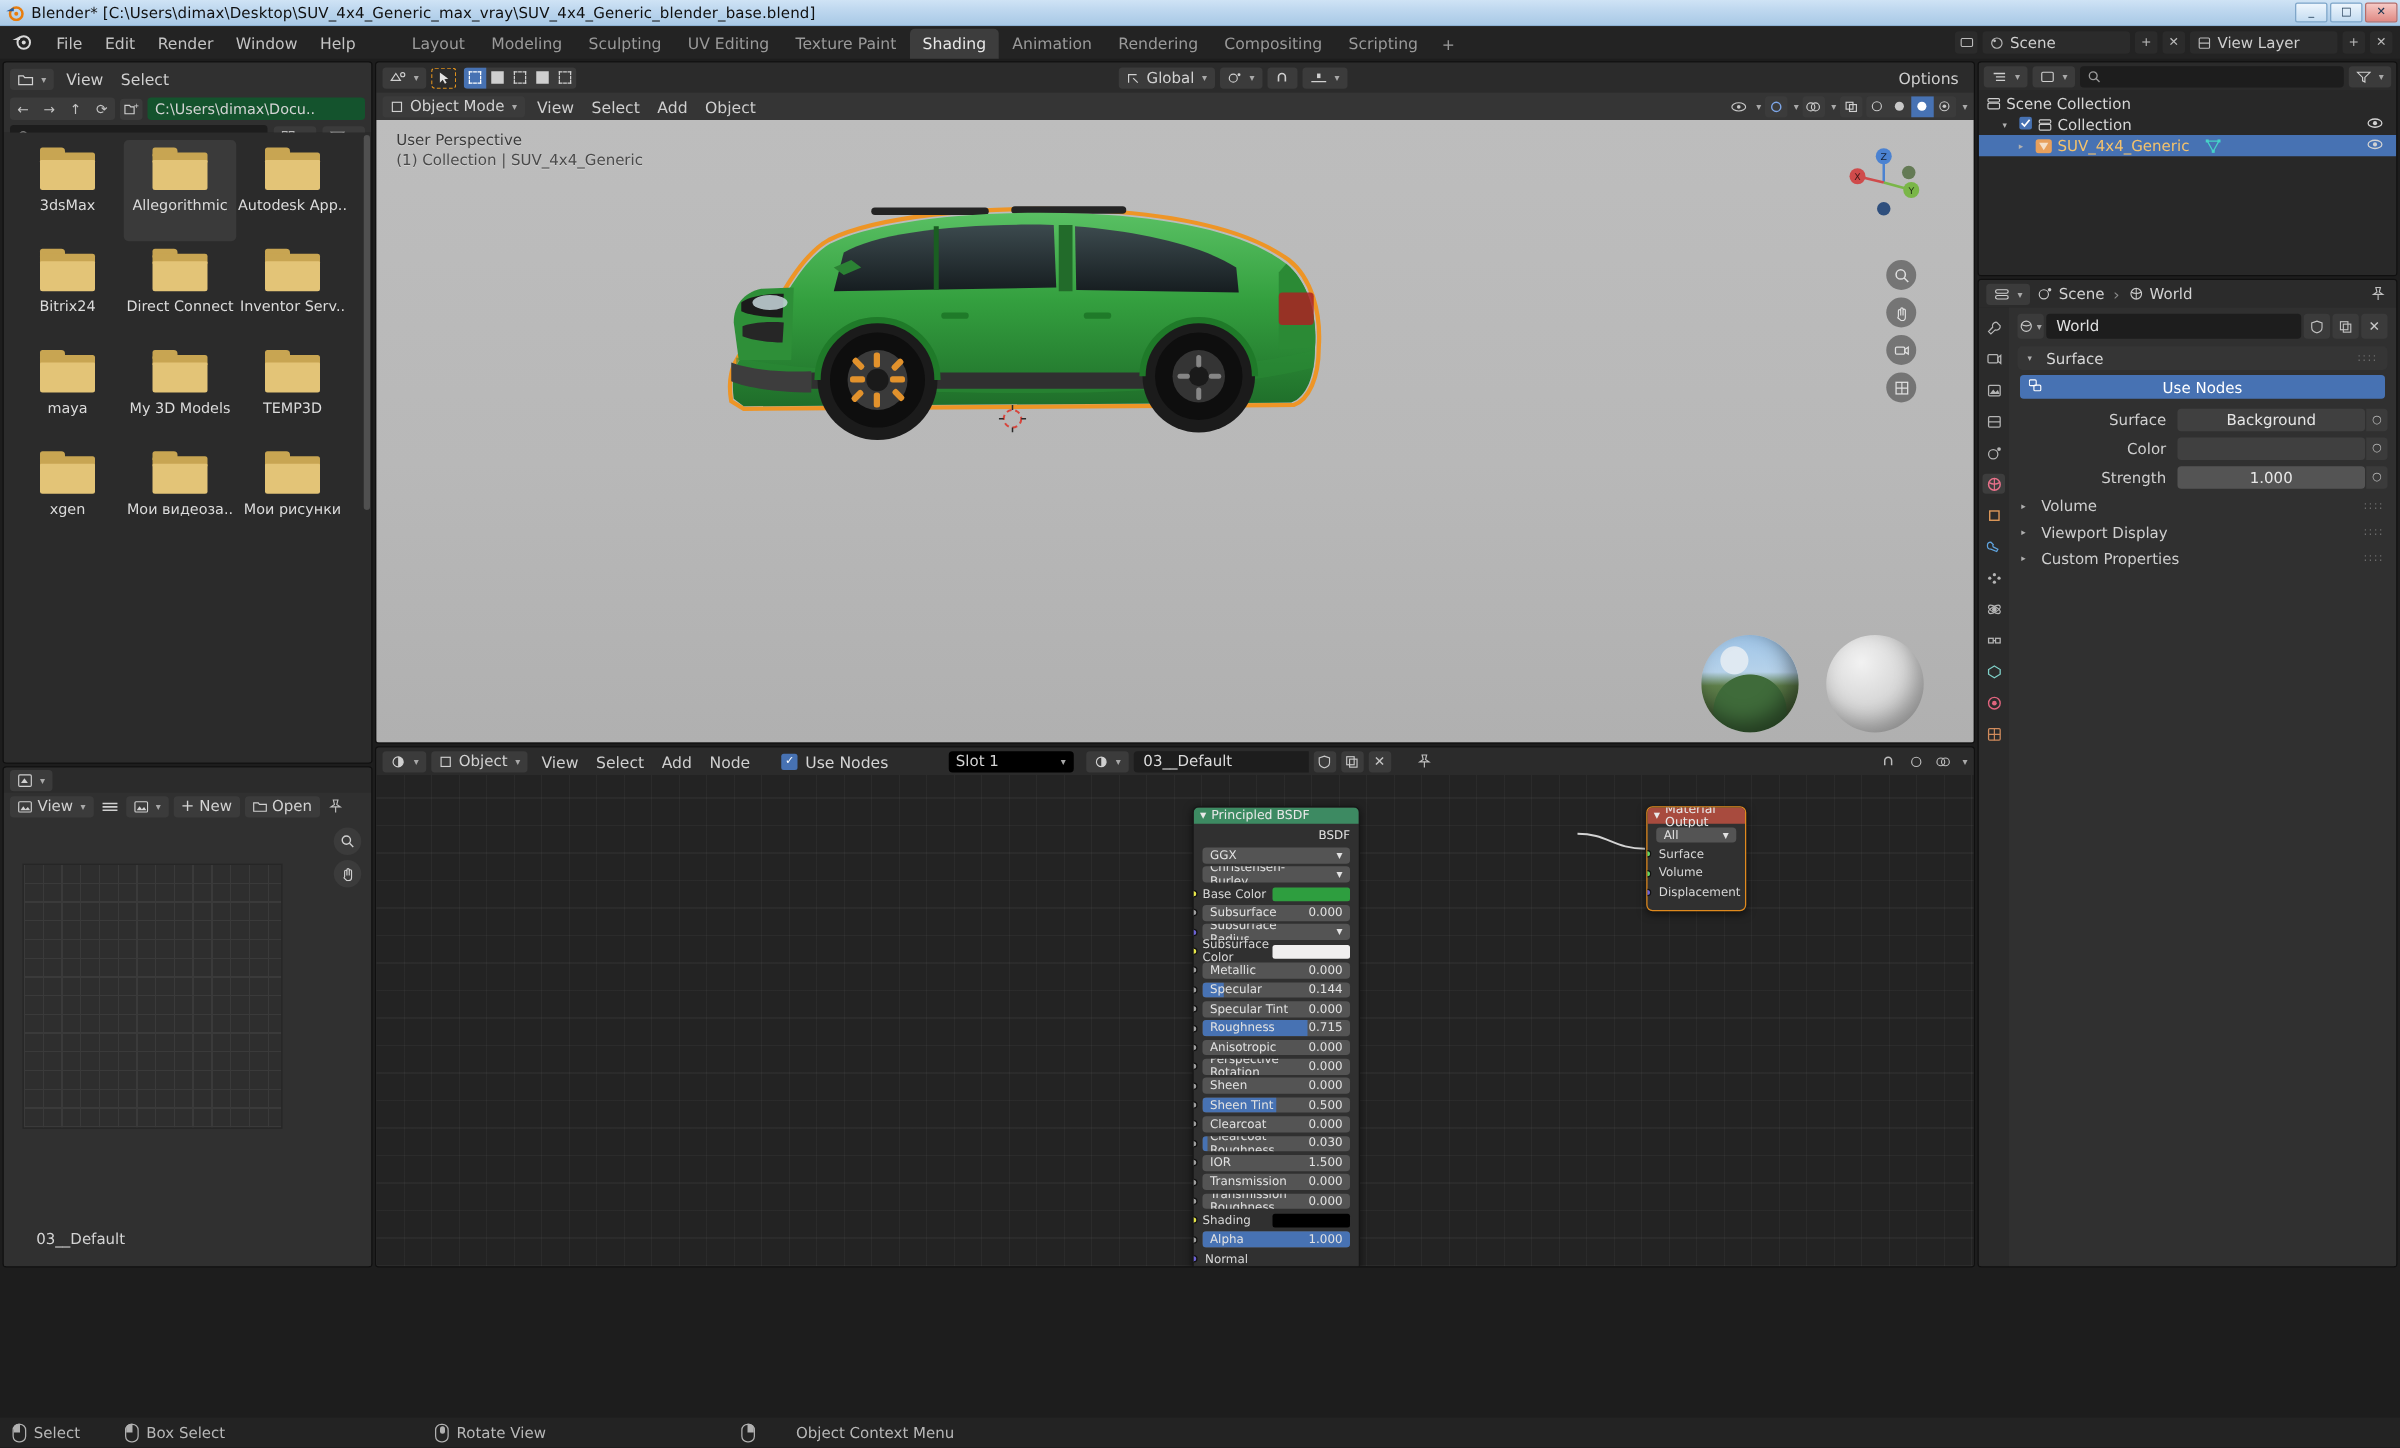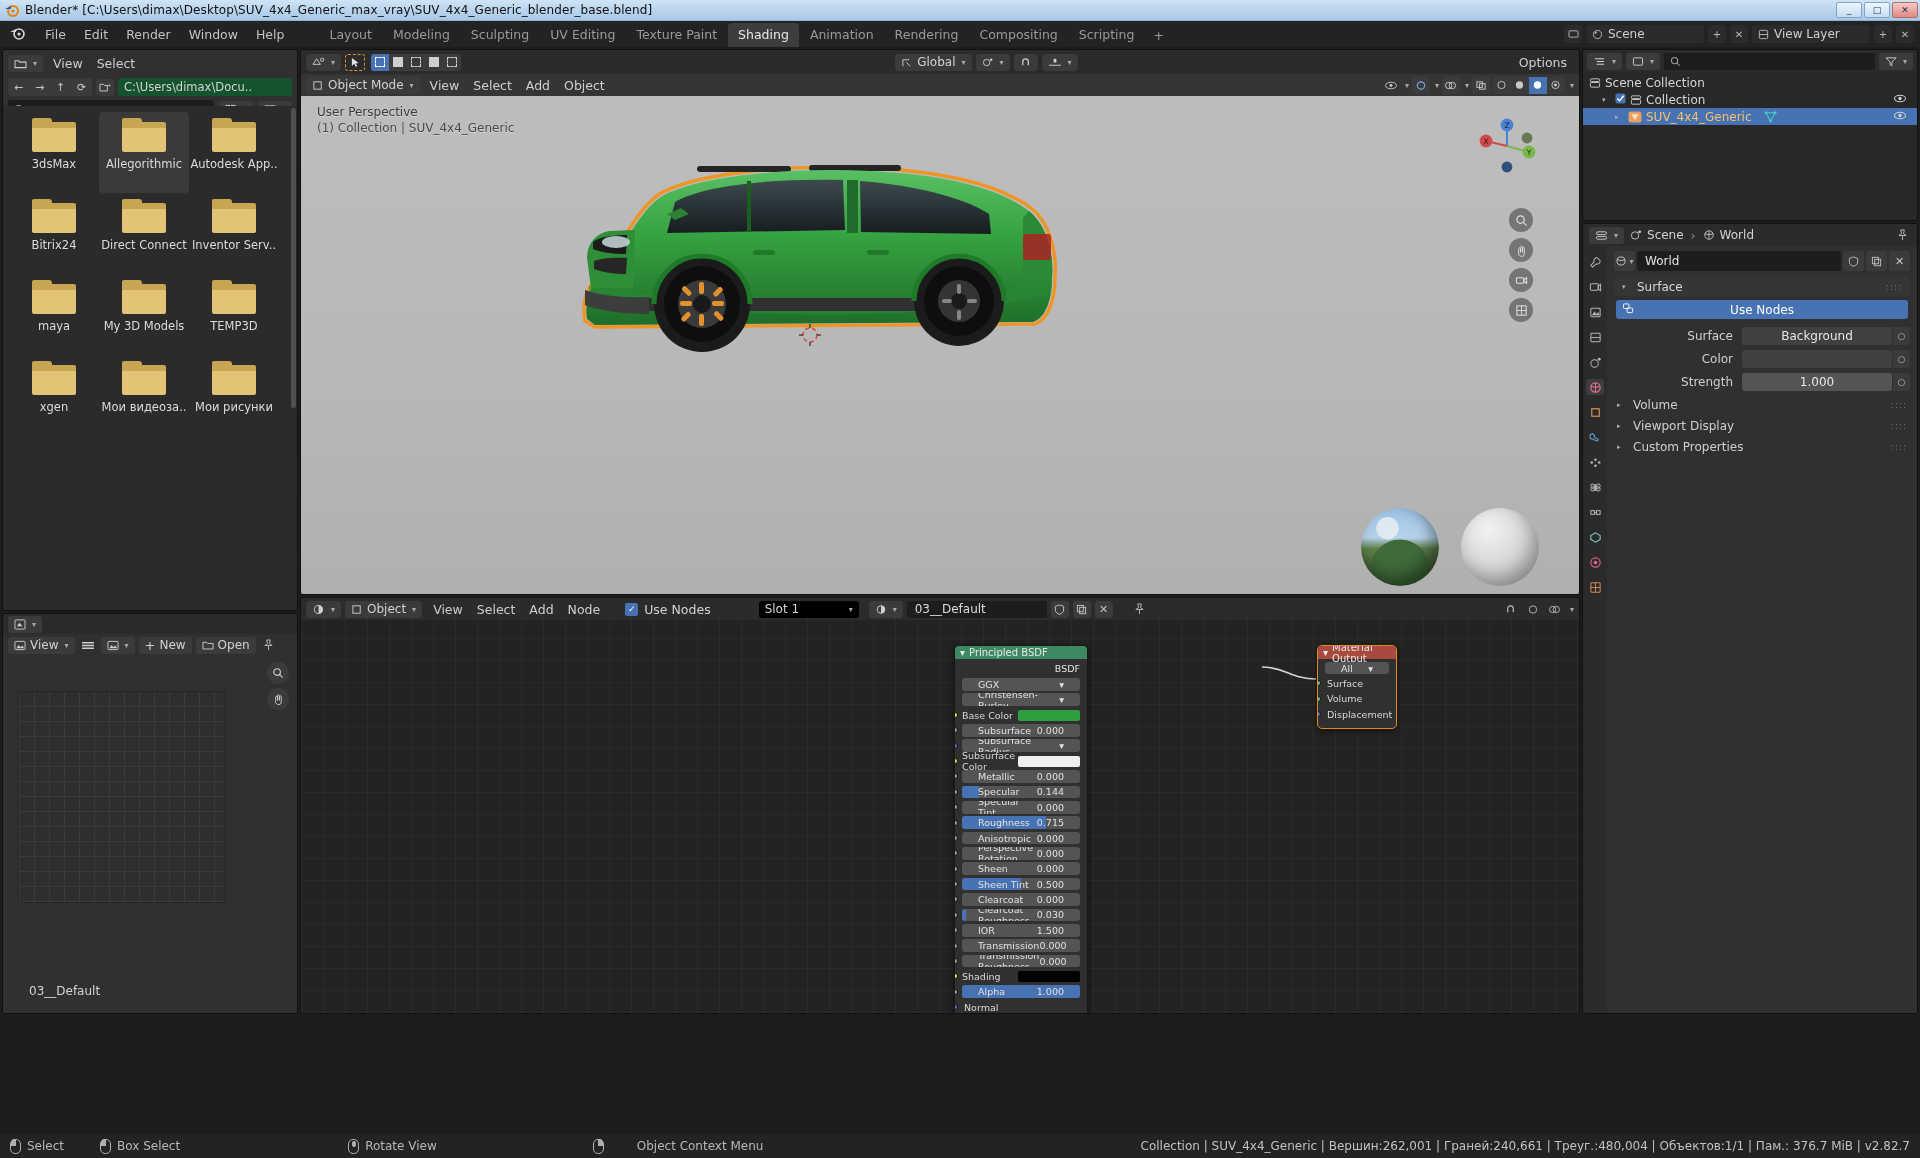--- a/index.html
+++ b/index.html
@@ -130,21 +130,21 @@
     padding:0 8px;color:#dcdcdc;font-size:12px;min-width:140px;}
 
   
   .node{position:absolute;background:#303030;border:1px solid #171717;border-radius:5px;overflow:hidden;
     box-shadow:0 2px 7px rgba(0,0,0,.55);}
   .node.sel{border-color:#e08a1e;}
   .node-hdr{height:13px;display:flex;align-items:center;padding:0 5px;gap:4px;font-size:10px;color:#e8e8e8;}
   .node-body{padding:2px 0 5px;}
   .nrow{height:14.2px;display:flex;align-items:center;position:relative;margin:0 7px 1.2px;}
   .nfield{flex:1;height:12.6px;background:#545454;border-radius:3px;display:flex;align-items:center;
-    justify-content:space-between;padding:0 16px;font-size:9.5px;color:#e2e2e2;position:relative;overflow:hidden;}
+    justify-content:space-between;padding:0 6px;font-size:9.5px;color:#e2e2e2;position:relative;overflow:hidden;gap:16px;}
   .nfield .fill{position:absolute;left:0;top:0;bottom:0;background:#4772b3;}
   .nfield .lbl,.nfield .val{position:relative;z-index:2;}
   .nfield.drop{background:#545454;}
   .nlabel{font-size:9.5px;color:#d8d8d8;flex:1;}
   .swatch{width:62px;height:11px;border-radius:2px;}
   .sock{position:absolute;width:6px;height:6px;border-radius:50%;border:1px solid #111;top:4px;}
   .sock.in{left:-10px;}
   .sock.yellow{background:#e8e84a;} .sock.grey{background:#a1a1a1;}
   .sock.purple{background:#6d63d6;} .sock.green{background:#63d663;}
   .outrow{height:14.2px;display:flex;align-items:center;justify-content:flex-end;padding:0 7px;position:relative;margin-bottom:2px;}
@@ -1327,14 +1327,13 @@
       </div>
       <div class="mousehint" style="margin-left: 120px; padding-left: 12px;">
         <div class="mouse m"></div>
         <span>Rotate View</span>
       </div>
       <div class="mousehint" style="margin-left: 120px; gap: 33px;">
         <div class="mouse r"></div>
         <span>Object Context Menu</span>
       </div>
     </div>
-  <div id="status-right">Collection | SUV_4x4_Generic | Вершин:262,001 | Граней:240,661 | Треуг.:480,004 | Объектов:1/1 | Пам.: 376.7 MiB | v2.82.7</div>
 </div>
 
 </body></html>

